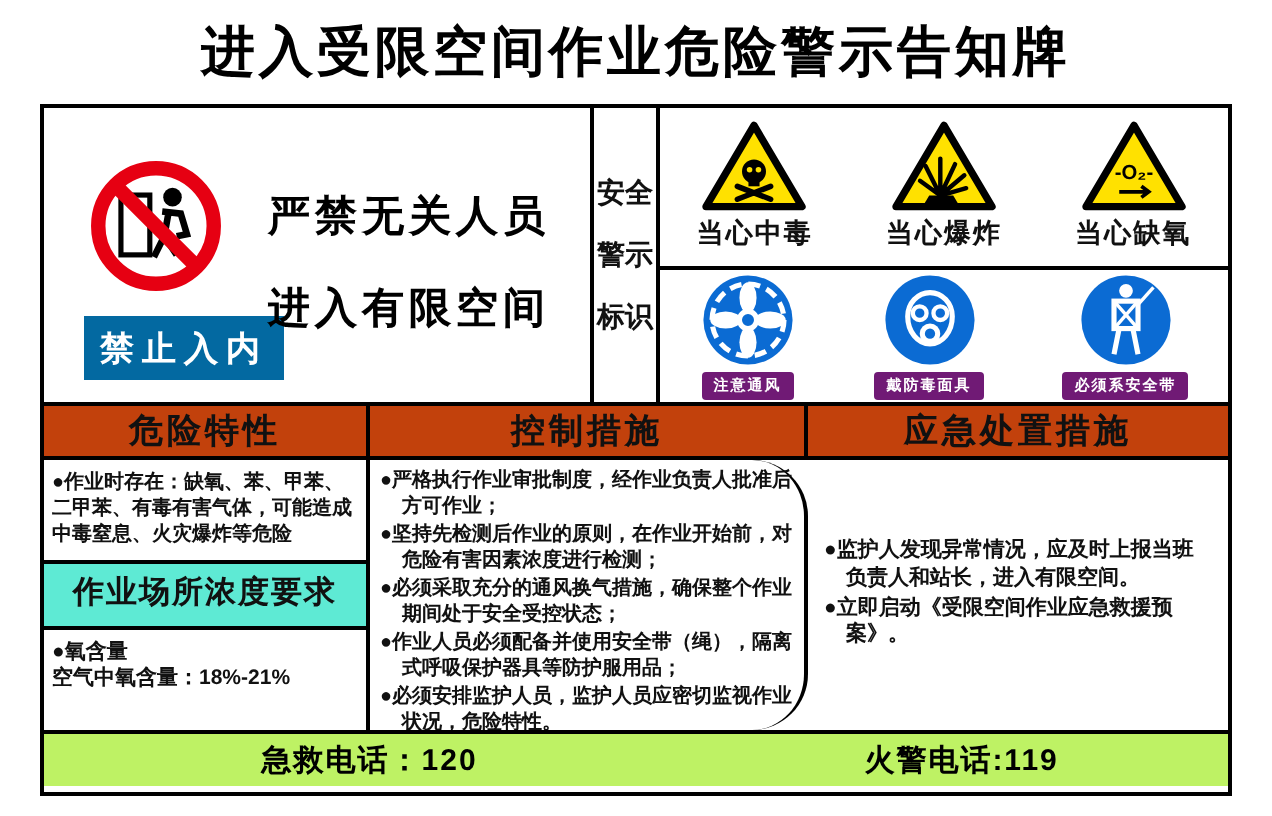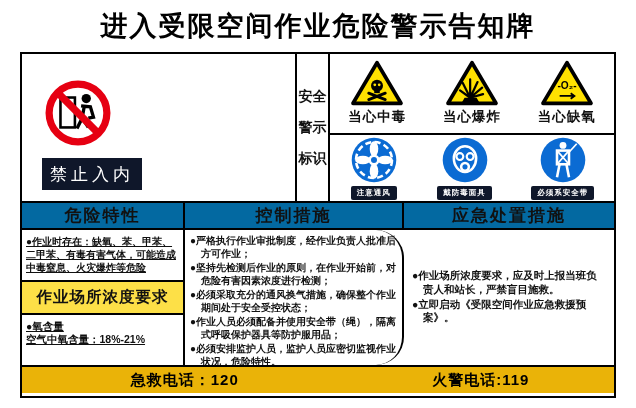--- a/index.html
+++ b/index.html
@@ -15,62 +15,62 @@
   .board{
     position:absolute;left:20px;top:52px;width:596px;height:346px;
     border:2px solid #000;display:flex;flex-direction:column;background:#fff;
   }
   
   .top-row{height:149px;border-bottom:2px solid #000;display:flex;}
   .cell-left{width:273px;position:relative;}
   .no-entry-sign{position:absolute;left:23px;top:26px;width:66px;height:66px;}
   .no-entry-label{
     position:absolute;left:20px;top:104px;width:100px;height:32px;
-    background:#0f172a;color:#fff;font-size:17px;font-weight:400;
+    background:#0369a1;color:#fff;font-size:17px;font-weight:700;
     display:flex;align-items:center;justify-content:center;letter-spacing:4px;
   }
   .warn-text{
     position:absolute;left:112px;top:32px;font-size:21px;font-weight:700;
     letter-spacing:2.5px;line-height:46px;color:#000;white-space:nowrap;
   }
   .cell-mid{
     width:35px;border-left:2px solid #000;border-right:2px solid #000;
     display:flex;flex-direction:column;align-items:center;justify-content:center;
     gap:13px;font-size:14px;font-weight:800;
   }
   .cell-right{flex:1;display:flex;flex-direction:column;}
   .tri-row{height:81px;border-bottom:2px solid #000;display:flex;justify-content:space-around;align-items:flex-start;padding-top:5px;}
   .circ-row{flex:1;display:flex;justify-content:space-around;align-items:center;}
   .sign-unit{display:flex;flex-direction:column;align-items:center;}
   .sign-unit .cap{font-size:13.5px;font-weight:700;margin-top:1px;letter-spacing:1px;}
   .mini-label{
-    margin-top:2px;background:#0f172a;color:#fff;font-size:7.5px;font-weight:700;
+    margin-top:2px;background:#701a75;color:#fff;font-size:7.5px;font-weight:700;
     padding:2px 6px;border-radius:2px;letter-spacing:1px;white-space:nowrap;
   }
   
-  .head-row{height:27px;display:flex;background:#0369a1;border-bottom:2px solid #000;}
+  .head-row{height:27px;display:flex;background:#c2410c;border-bottom:2px solid #000;}
   .head-row .hc{display:flex;align-items:center;justify-content:center;
     font-size:17px;font-weight:900;letter-spacing:2px;}
   .w1{width:163px;border-right:2px solid #000;}
   .w2{width:219px;border-right:2px solid #000;text-align:center;}
   .w3{flex:1;}
   .body-row{height:135px;display:flex;}
   .col{font-size:10px;font-weight:700;line-height:1.3;}
   .col1{width:163px;border-right:2px solid #000;display:flex;flex-direction:column;}
-  .col1 .txt{padding:5px 4px 2px 4px;text-decoration:underline;}
+  .col1 .txt{padding:5px 4px 2px 4px;}
   .col1 .band{
-    background:#fde047;border-top:2px solid #000;border-bottom:2px solid #000;
+    background:#5eead4;border-top:2px solid #000;border-bottom:2px solid #000;
     text-align:center;font-size:15.5px;font-weight:900;padding:5px 0;letter-spacing:1px;
   }
   .col2{width:219px;border-right:2px solid #000;padding:4px 5px;border-radius:28px;}
   .col3{flex:1;padding:4px 8px;display:flex;flex-direction:column;justify-content:center;font-size:10.5px;}
   .bullet{padding-left:11px;text-indent:-11px;margin-bottom:1px;font-weight:700;}
   
   .footer-row{
-    height:28px;background:#eab308;border-top:2px solid #000;
+    height:28px;background:#bef264;border-top:2px solid #000;
     display:flex;align-items:center;color:#000;font-size:15px;font-weight:900;letter-spacing:1px;
   }
   .footer-row .f-left{width:55%;text-align:center;}
   .footer-row .f-right{flex:1;text-align:center;}
 </style>
 </head>
 <body>
 
 <div class="title">进入受限空间作业危险警示告知牌</div>
 
@@ -80,20 +80,24 @@
 
     <div class="cell-left">
       <svg class="no-entry-sign" viewBox="0 0 64 64">
         <circle cx="32" cy="32" r="28" fill="#fff" stroke="#E60012" stroke-width="7"></circle>
         <rect x="15" y="17" width="14" height="29" fill="none" stroke="#000" stroke-width="2.5"></rect>
         <circle cx="40" cy="18" r="4.5" fill="#000"></circle>
         <path d="M35 25 l9 1 l3 10 l-5 1 M38 26 l-2 11 l6 9 M36 37 l-5 10" stroke="#000" stroke-width="3.2" fill="none"></path>
         <line x1="13" y1="13" x2="51" y2="51" stroke="#E60012" stroke-width="7"></line>
       </svg>
       <div class="no-entry-label">禁止入内</div>
+      <div class="warn-text">
+        <div>严禁无关人员</div>
+        <div>进入有限空间</div>
+      </div>
     </div>
 
     <div class="cell-mid">
       <span>安全</span>
       <span>警示</span>
       <span>标识</span>
     </div>
 
     <div class="cell-right">
       <div class="tri-row">
@@ -192,21 +196,21 @@
 
     <div class="col col2">
       <div class="bullet">●严格执行作业审批制度，经作业负责人批准后方可作业；</div>
       <div class="bullet">●坚持先检测后作业的原则，在作业开始前，对危险有害因素浓度进行检测；</div>
       <div class="bullet">●必须采取充分的通风换气措施，确保整个作业期间处于安全受控状态；</div>
       <div class="bullet">●作业人员必须配备并使用安全带（绳），隔离式呼吸保护器具等防护服用品；</div>
       <div class="bullet">●必须安排监护人员，监护人员应密切监视作业状况，危险特性。</div>
     </div>
 
     <div class="col col3">
-      <div class="bullet">●作业场所浓度要求，应及时上报当班负责人和站长，严禁盲目施救。</div>
+      <div class="bullet">●监护人发现异常情况，应及时上报当班负责人和站长，进入有限空间。</div>
       <div class="bullet">●立即启动《受限空间作业应急救援预案》。</div>
     </div>
 
   </div>
 
   <div class="footer-row">
     <div class="f-left">急救电话：120</div>
     <div class="f-right">火警电话:119</div>
   </div>
 

